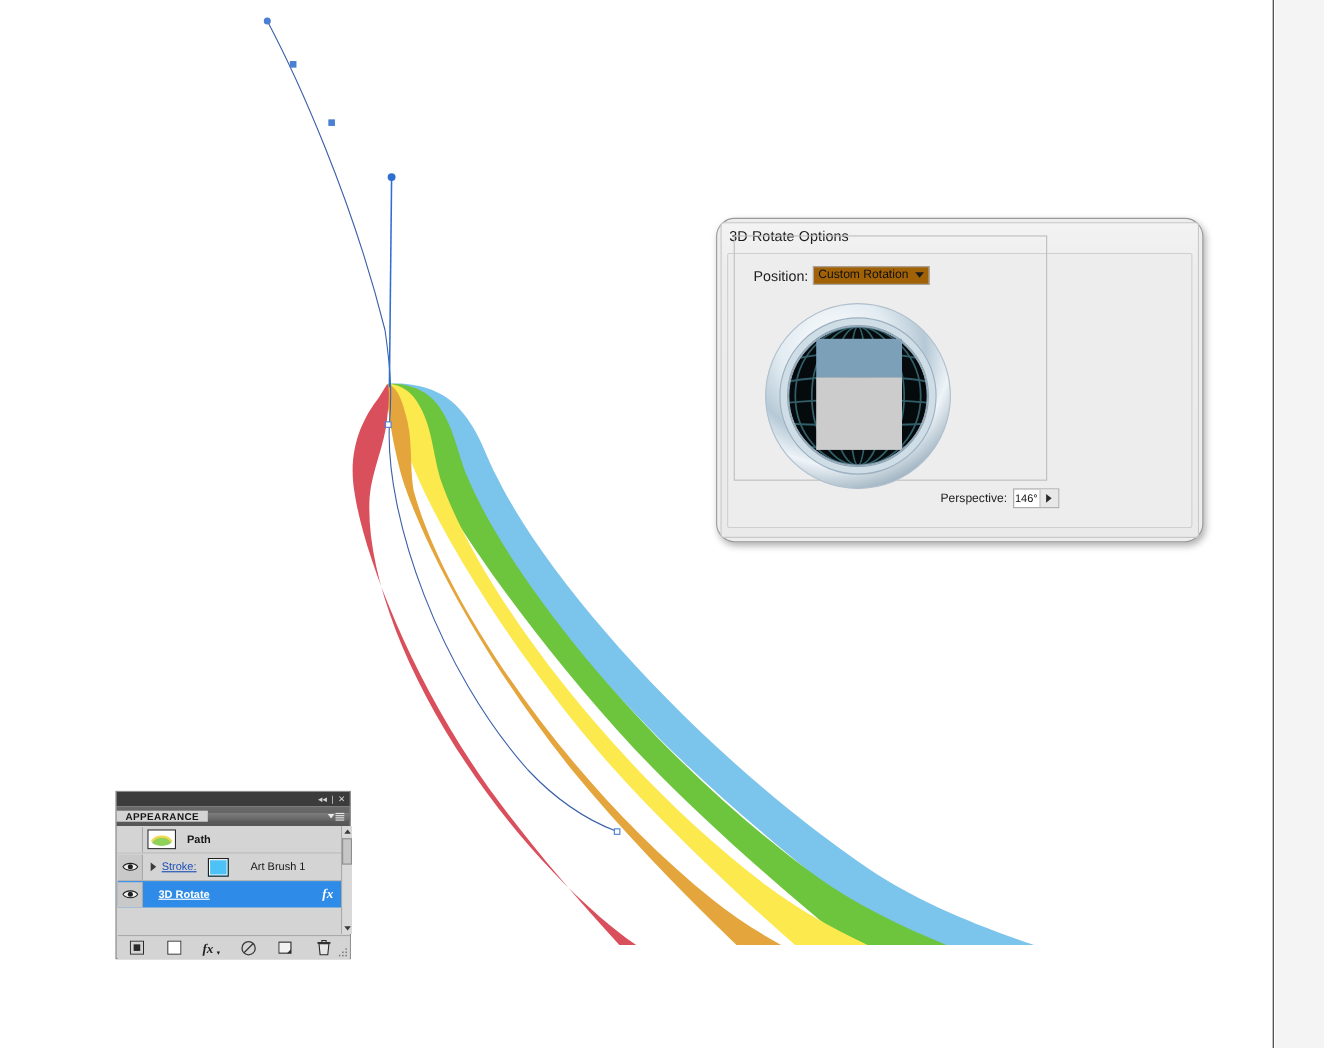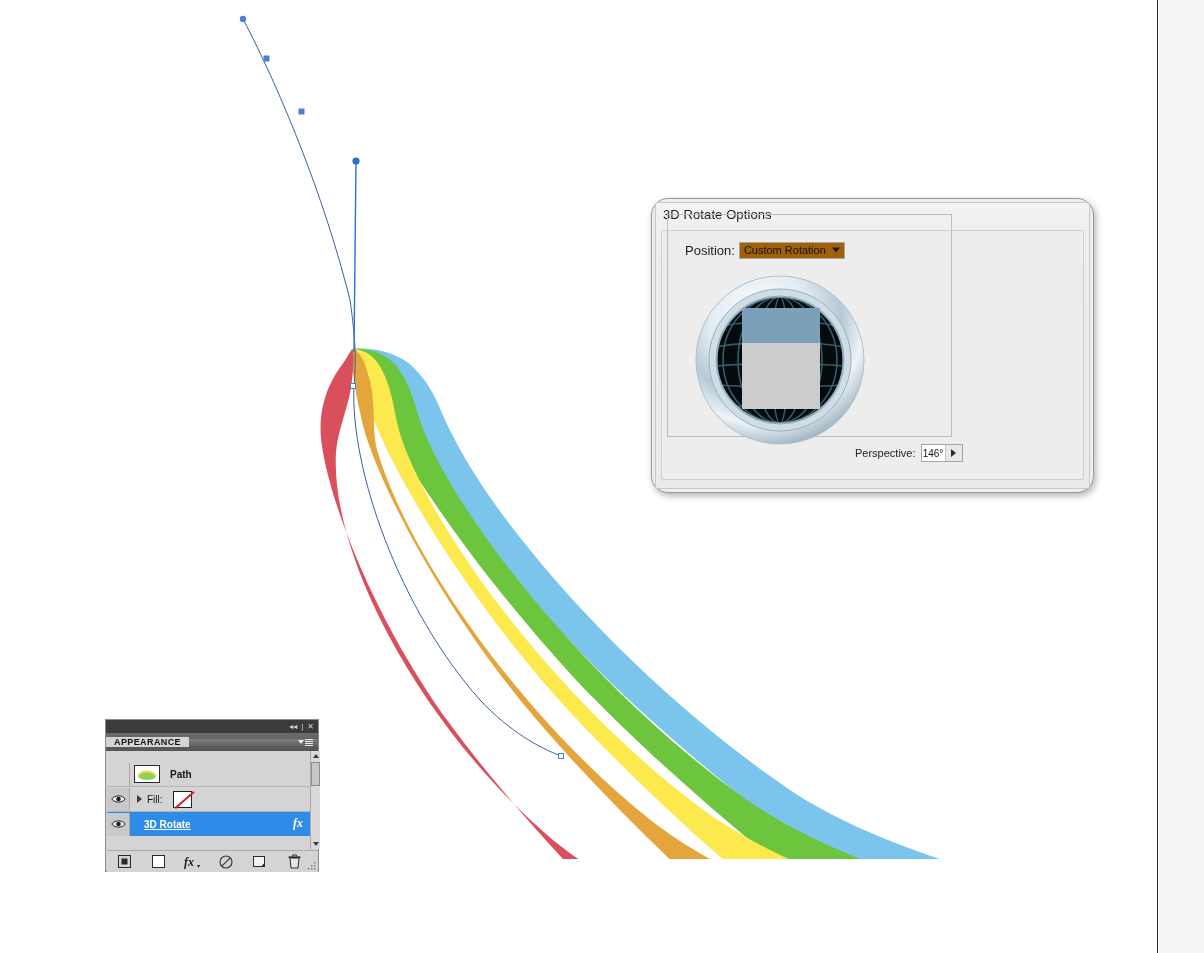--- a/index.html
+++ b/index.html
@@ -101,21 +101,21 @@
   #tab-appearance{
     background:#d4d4d4;color:#151515;font-size:9px;font-weight:bold;letter-spacing:.4px;
     padding:0 8px;display:flex;align-items:center;
   }
   #tab-rest{flex:1;background:linear-gradient(180deg,#7d7d7d,#636363);display:flex;align-items:center;justify-content:flex-end;padding-right:5px;}
   #panel-menu-icon{display:flex;align-items:center;gap:1px;}
   #panel-menu-icon .bars{display:flex;flex-direction:column;gap:1px;}
   #panel-menu-icon .bars i{display:block;width:8px;height:1px;background:#e8e8e8;}
   #panel-menu-icon .tri{width:0;height:0;border-left:3px solid transparent;border-right:3px solid transparent;border-top:4px solid #e8e8e8;}
 
-  #panel-list{position:absolute;left:1px;top:31px;width:203px;height:98px;background:#d4d4d4;margin-top:11px;}
+  #panel-list{position:absolute;left:1px;top:31px;width:203px;height:98px;background:#d4d4d4;}
   .ap-row{
     position:relative;height:24px;display:flex;align-items:center;
     border-bottom:1px solid #b4b4b4;background:#d4d4d4;
   }
   .ap-row.selected{background:#2e8ce8;}
   .eye-cell{
     width:22px;height:23px;display:flex;align-items:center;justify-content:center;
     background:#c9c9c9;border-right:1px solid #a9a9a9;flex:0 0 22px;
   }
   .eye-cell.empty{background:#d4d4d4;}
@@ -329,34 +329,35 @@
       <div class="eye-cell empty"></div>
       <div class="thumb-cell">
         <svg width="22" height="13" viewBox="0 0 22 13">
           <ellipse cx="11" cy="8" rx="9" ry="4" fill="#8fd15a"></ellipse>
           <path d="M2,8 C 6,2 16,2 20,8" fill="none" stroke="#f2d94e" stroke-width="2"></path>
         </svg>
       </div>
       <span class="ap-label bold" style="margin-left:10px;">Path</span>
     </div>
 
-
     <div class="ap-row">
       <div class="eye-cell">
         <svg width="15" height="10" viewBox="0 0 15 10">
           <path d="M0.8,5 C 3.5,0.8 11.5,0.8 14.2,5 C 11.5,9.2 3.5,9.2 0.8,5 Z" fill="#f0f0f0" stroke="#1e1e1e" stroke-width="1"></path>
           <circle cx="7.5" cy="5" r="2.3" fill="#1e1e1e"></circle>
         </svg>
       </div>
       <span class="disclosure">
           <span class="tri"></span>
         </span>
-      <span class="ap-label">Fill:</span>
-      <span class="swatch none"></span>
-    </div>
+      <span class="ap-label link">Stroke:</span>
+      <span class="swatch stroke"></span>
+      <span class="brush-name">Art Brush 1</span>
+    </div>
+
 
     <div class="ap-row selected" style="border-bottom:none;">
       <div class="eye-cell">
         <svg width="15" height="10" viewBox="0 0 15 10">
           <path d="M0.8,5 C 3.5,0.8 11.5,0.8 14.2,5 C 11.5,9.2 3.5,9.2 0.8,5 Z" fill="#f0f0f0" stroke="#1e1e1e" stroke-width="1"></path>
           <circle cx="7.5" cy="5" r="2.3" fill="#1e1e1e"></circle>
         </svg>
       </div>
       <span class="ap-label sel" style="margin-left:14px;">3D Rotate</span>
       <span class="fx-mark">fx</span>

